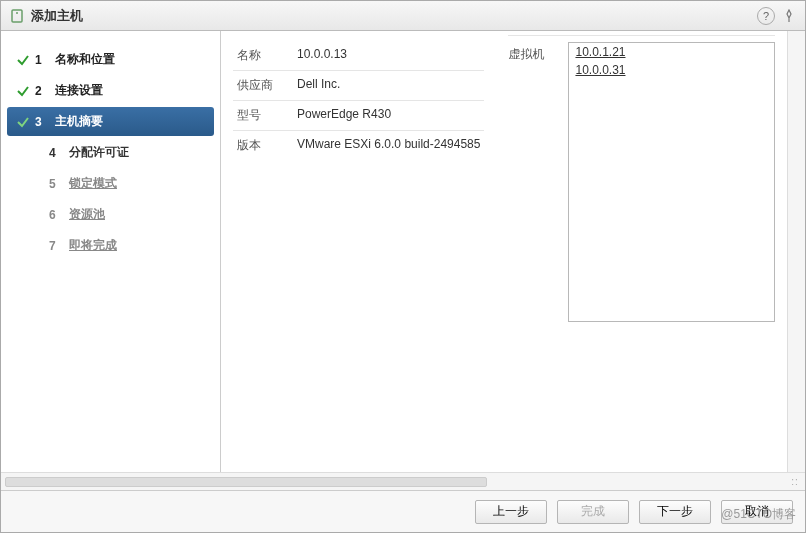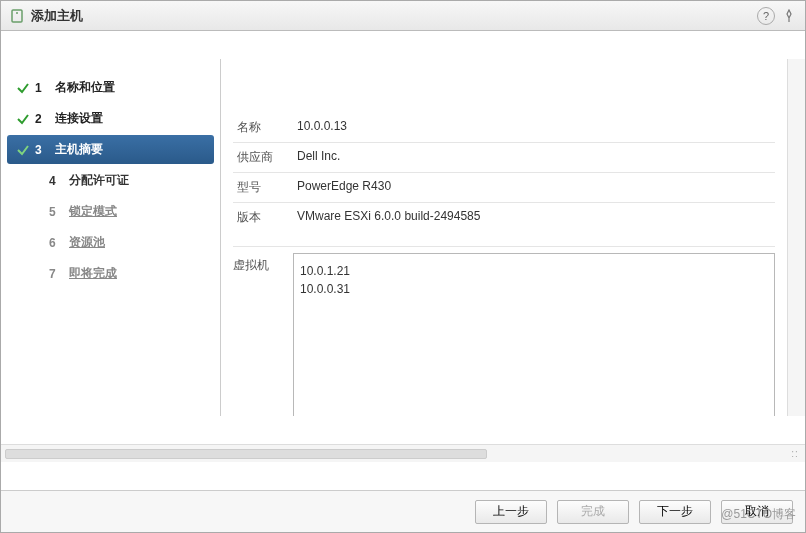--- a/index.html
+++ b/index.html
@@ -1,17 +1,17 @@
 <!DOCTYPE html>
 <html><head>
 <meta charset="utf-8">
 <style>
   * { box-sizing: border-box; margin: 0; padding: 0; font-family: Arial, "Microsoft YaHei", sans-serif; }
   body { width: 806px; height: 533px; background: #fff; overflow: hidden; font-size: 12px; color: #333; }
-  .window { width: 806px; height: 533px; display: flex; flex-direction: column; border: 1px solid #aaa; gap: 28px; }
+  .window { width: 806px; height: 533px; display: flex; flex-direction: column; border: 1px solid #aaa; }
   .titlebar { height: 30px; background: linear-gradient(#f7f7f7, #e8e8e8); border-bottom: 1px solid #bbb; display: flex; align-items: center; padding: 0 8px; }
   .titlebar .title-icon { width: 16px; height: 16px; margin-right: 6px; }
   .titlebar .title-text { flex: 1; font-weight: bold; font-size: 13px; color: #333; }
   .titlebar .help-icon { width: 18px; height: 18px; border: 1px solid #aaa; border-radius: 50%; display:flex; align-items:center; justify-content:center; color:#666; font-size: 11px; margin-right:6px; }
   .titlebar .pin-icon { width: 16px; height: 16px; color: #666; display:flex;align-items:center;justify-content:center;}
   .body { flex: 1; display: flex; overflow: hidden; }
   .sidebar { width: 220px; border-right: 1px solid #ccc; background: #fff; padding-top: 12px; }
   .step { display: flex; align-items: center; padding: 6px 8px; margin: 2px 6px; border-radius: 3px; cursor: default; }
   .step .chk { width: 16px; height: 16px; display:flex; align-items:center; justify-content:center; margin-right: 4px; }
   .step .chk svg { display:block; }
@@ -19,29 +19,29 @@
   .step .label { font-weight: bold; }
   .step.done .num, .step.done .label { color: #222; }
   .step.active { background: #2a5a8a; background: linear-gradient(#3a6fa5, #2a5a8a); color: #fff; }
   .step.active .label, .step.active .num { color: #fff; }
   .step.pending .num, .step.pending .label { color: #888; }
   .step.pending.sub .label { font-weight: bold; text-decoration: underline; }
   .step.sub { margin-left: 20px; }
   .step.done .label { font-weight: bold; }
   .step.nextp .label { font-weight: bold; color:#333;}
   .step.nextp .num { color:#333; font-weight:bold;}
-  .main { flex: 1; display:flex; flex-direction:column; overflow:hidden;margin-top:44px;}
+  .main { flex: 1; display:flex; flex-direction:row; overflow:hidden;}
   .summary { padding: 10px 12px; }
   .row { display: flex; border-bottom: 1px solid #e5e5e5; padding: 6px 4px; }
   .row:last-child { border-bottom:none;}
   .row .label { width: 60px; color: #555; }
   .row .value { flex:1; color:#333; }
   .vmpanel { flex:1; display:flex; margin: 4px 12px 10px 12px; border-top: 1px solid #e5e5e5; padding-top:6px;}
   .vmpanel .label { width: 60px; color:#555; padding-top:4px;}
-  .vmbox { flex:1; border: 1px solid #b8b8b8; background:#fff; padding: 8px 6px; height: 280px; overflow:auto; line-height: 1.5;}
+  .vmbox { flex:1; border: 1px solid #b8b8b8; background:#fff; padding: 0 6px; height: 280px; overflow:auto; line-height: 1.5; text-decoration: underline;}
   .right-scroll { width:18px; background:#f5f5f5; border-left:1px solid #ddd;}
   .hscroll { height: 18px; background:#f5f5f5; border-top:1px solid #ddd; display:flex; align-items:center;}
   .hscroll .thumb { margin-left:4px; width: 60%; height:10px; background:#ddd; border:1px solid #ccc; border-radius:2px;}
   .grip { width:20px; text-align:center; color:#aaa; font-size:10px; letter-spacing:1px;}
   .footer { height: 42px; border-top: 1px solid #ccc; display:flex; align-items:center; justify-content:flex-end; padding: 10px 12px; gap:10px; background:#f7f7f7;}
   .btn { min-width:72px; height:24px; padding: 0 12px; background: linear-gradient(#fdfdfd,#e9e9e9); border:1px solid #b5b5b5; border-radius:2px; font-size:12px; cursor:pointer;}
   .btn:disabled { color:#aaa; cursor:default;}
   .watermark { position:absolute; right:10px; bottom:10px; color:#999; font-size:12px;}
 </style>
 </head>

